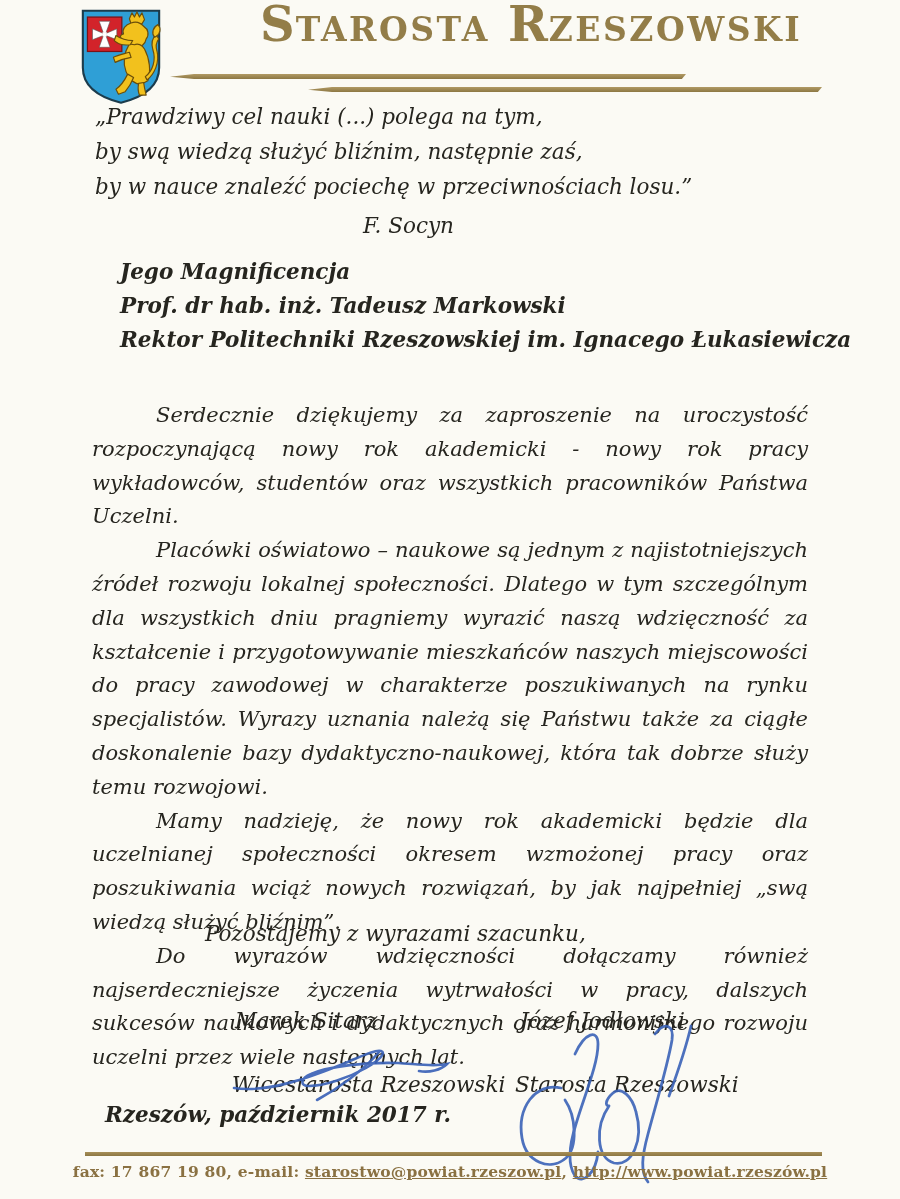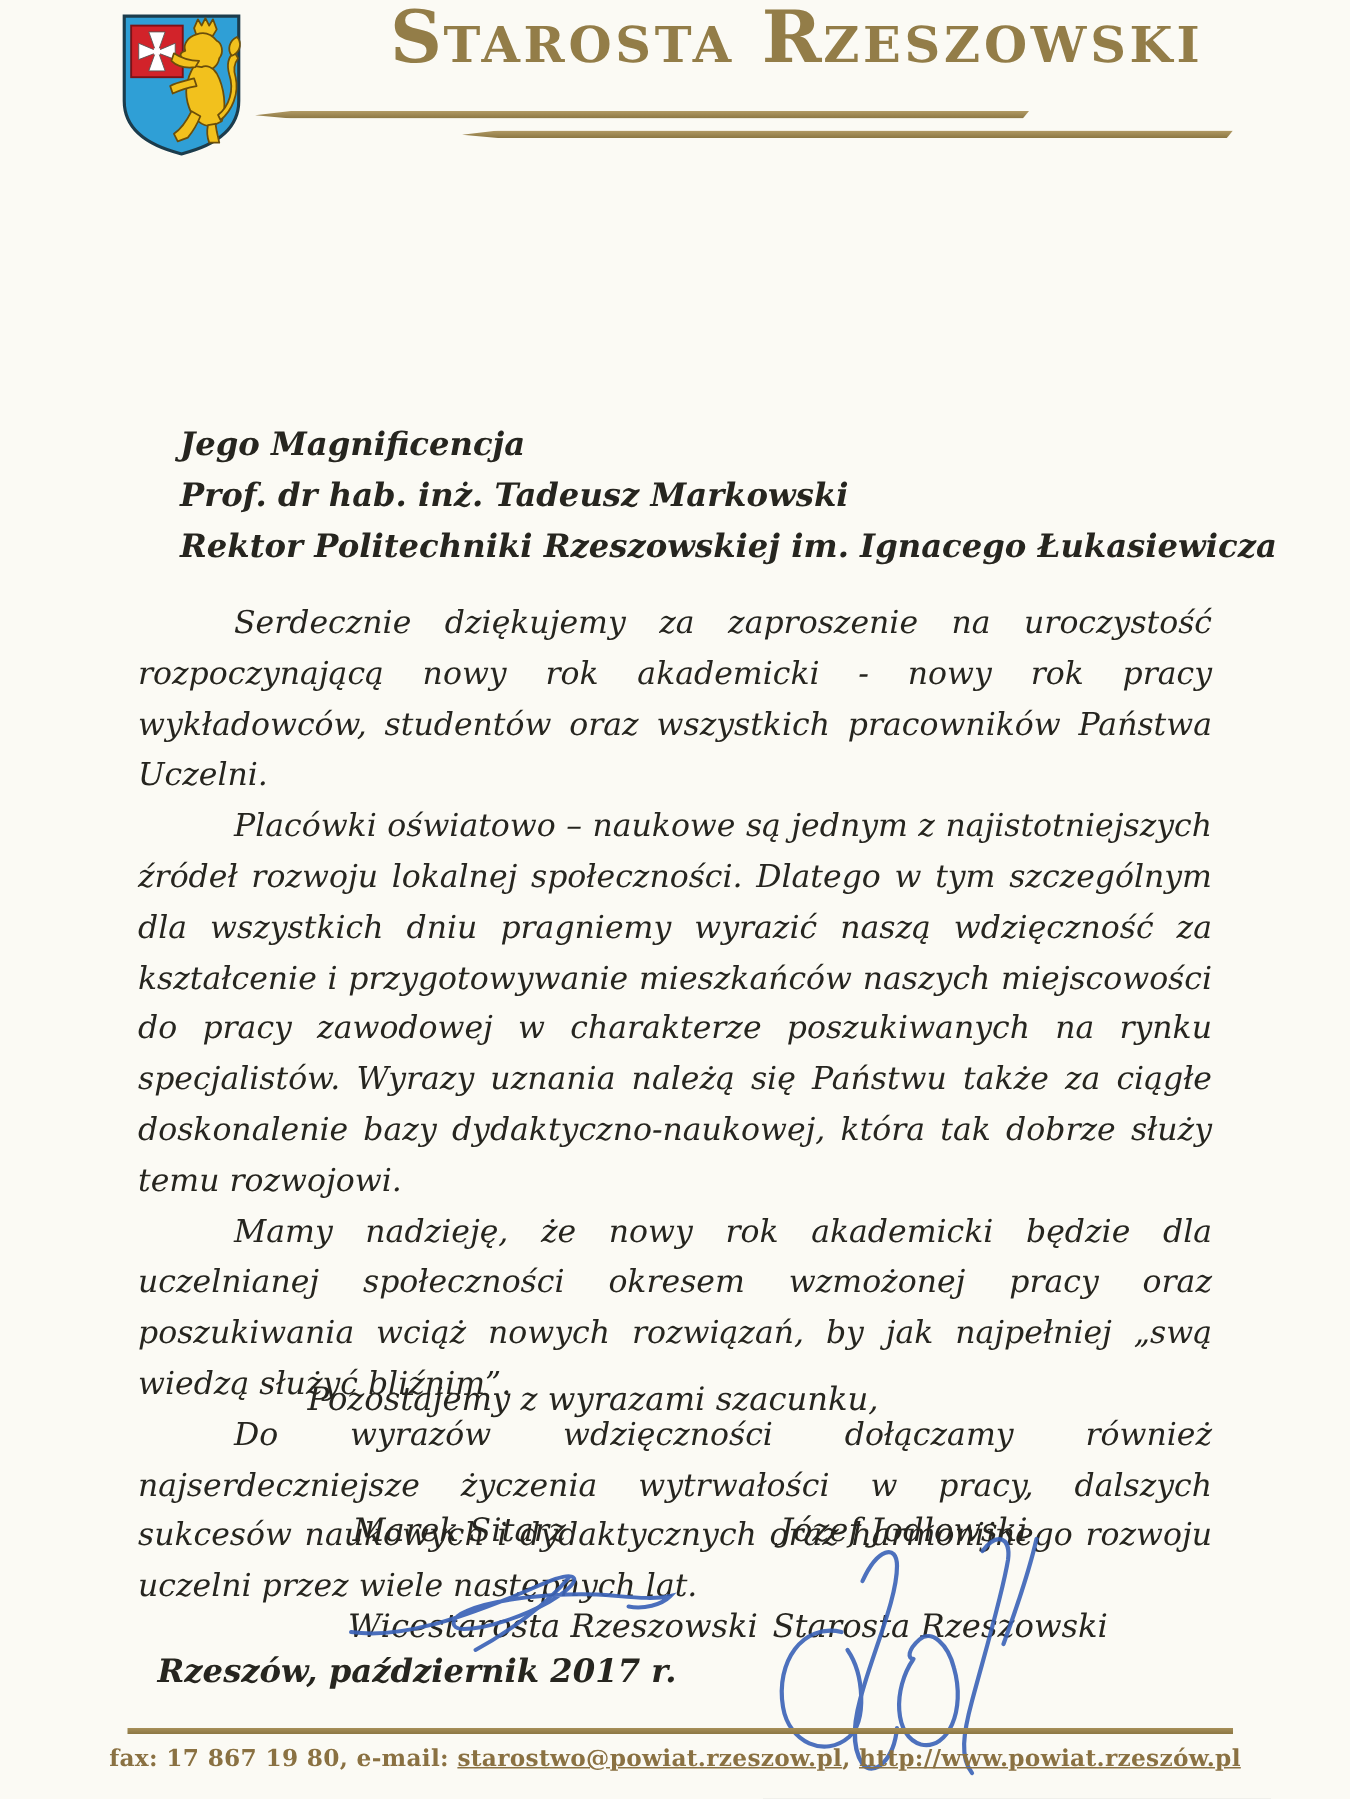--- a/index.html
+++ b/index.html
@@ -33,21 +33,21 @@
   }
   .letterhead-title .init{font-size:48px;line-height:0;letter-spacing:1px;}
   .letterhead-title .wordgap{display:inline-block;width:18px;}
   .rule{position:absolute;height:5px;background:linear-gradient(180deg,#b19a64,#8c7743);}
   .rule-1{left:170px;top:74px;width:516px;clip-path:polygon(0 55%,24px 0,100% 0,99.2% 100%,24px 100%);}
   .rule-2{left:308px;top:87px;width:514px;clip-path:polygon(0 55%,24px 0,100% 0,99.2% 100%,24px 100%);}
   
   .quote{position:absolute;left:95px;top:99px;font-style:italic;font-size:21.5px;line-height:35px;}
   .quote .attribution{margin-left:268px;margin-top:4px;}
   
-  .addressee{position:absolute;left:120px;top:280px;font-style:italic;font-weight:bold;font-size:21.5px;line-height:34px;}
+  .addressee{position:absolute;left:120px;top:255px;font-style:italic;font-weight:bold;font-size:21.5px;line-height:34px;}
   
   .body-text{
     position:absolute;left:92px;top:399px;width:716px;
     font-style:italic;font-size:21px;line-height:33.8px;
     text-align:justify;
   }
   .body-text p{margin:0;text-indent:64px;}
   
   .closing{position:absolute;left:205px;top:921px;font-style:italic;font-size:21.5px;}
   .sig-name{position:absolute;top:1008px;font-style:italic;font-size:21.5px;text-align:left;}
@@ -102,20 +102,26 @@
     </g>
   </svg>
 
   <div class="letterhead-title">
     <span class="init">S</span><span>TAROSTA</span><span class="wordgap"></span><span class="init">R</span><span>ZESZOWSKI</span>
   </div>
 
   <div class="rule rule-1"></div>
   <div class="rule rule-2"></div>
 
+  <div class="quote">
+    <div>„Prawdziwy cel nauki (...) polega na tym,</div>
+    <div>by swą wiedzą służyć bliźnim, następnie zaś,</div>
+    <div>by w nauce znaleźć pociechę w przeciwnościach losu.”</div>
+    <div class="attribution">F. Socyn</div>
+  </div>
 
   <div class="addressee">
     <div>Jego Magnificencja</div>
     <div>Prof. dr hab. inż. Tadeusz Markowski</div>
     <div>Rektor Politechniki Rzeszowskiej im. Ignacego Łukasiewicza</div>
   </div>
 
   <div class="body-text">
     <p>Serdecznie dziękujemy za zaproszenie na uroczystość rozpoczynającą nowy rok akademicki - nowy rok pracy wykładowców, studentów oraz wszystkich pracowników Państwa Uczelni.</p>
     <p>Placówki oświatowo – naukowe są jednym z najistotniejszych źródeł rozwoju lokalnej społeczności. Dlatego w tym szczególnym dla wszystkich dniu pragniemy wyrazić naszą wdzięczność za kształcenie i przygotowywanie mieszkańców naszych miejscowości do pracy zawodowej w charakterze poszukiwanych na rynku specjalistów. Wyrazy uznania należą się Państwu także za ciągłe doskonalenie bazy dydaktyczno-naukowej, która tak dobrze służy temu rozwojowi.</p>

